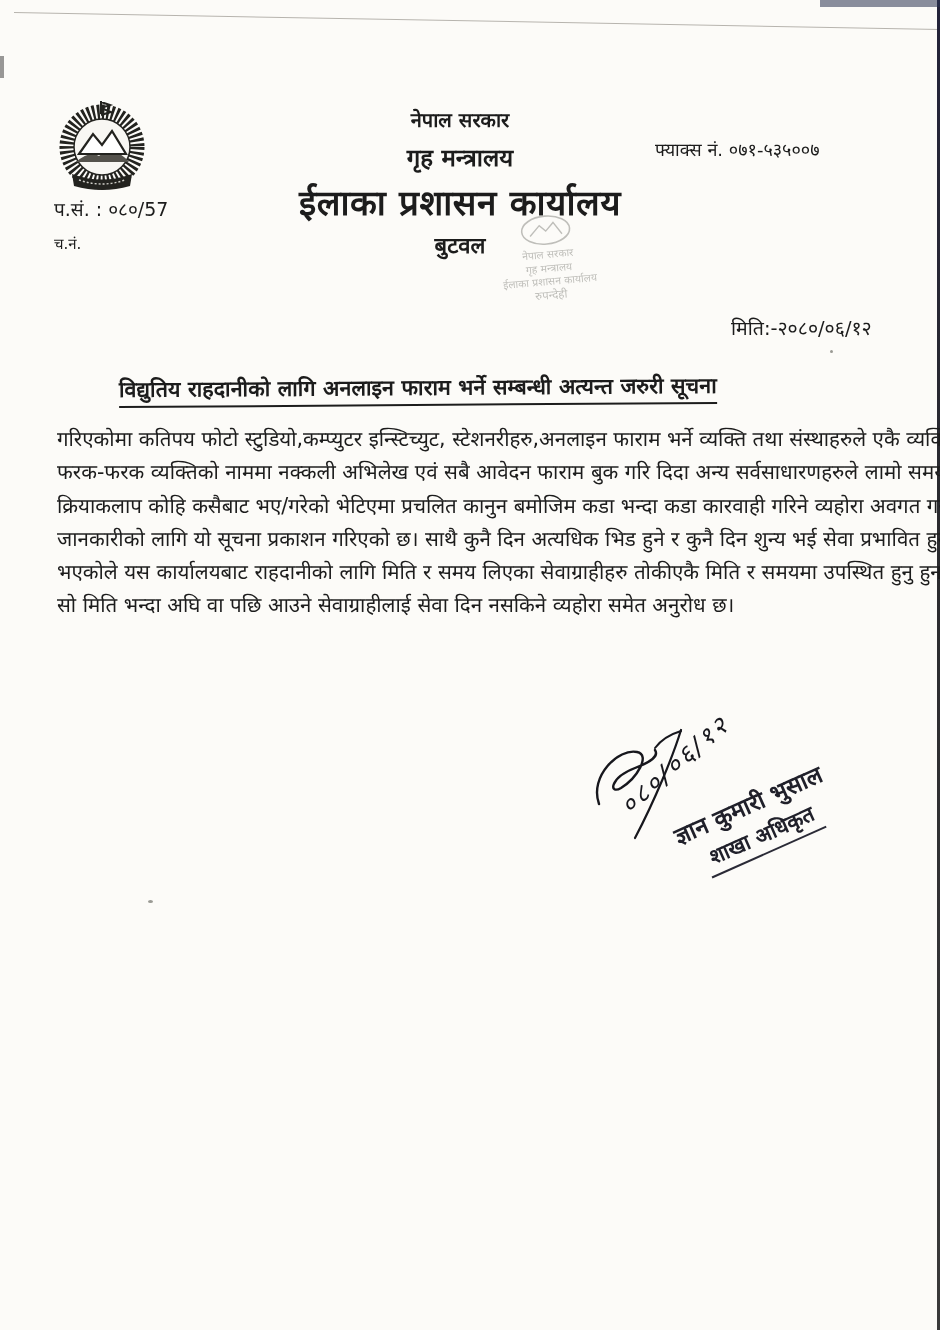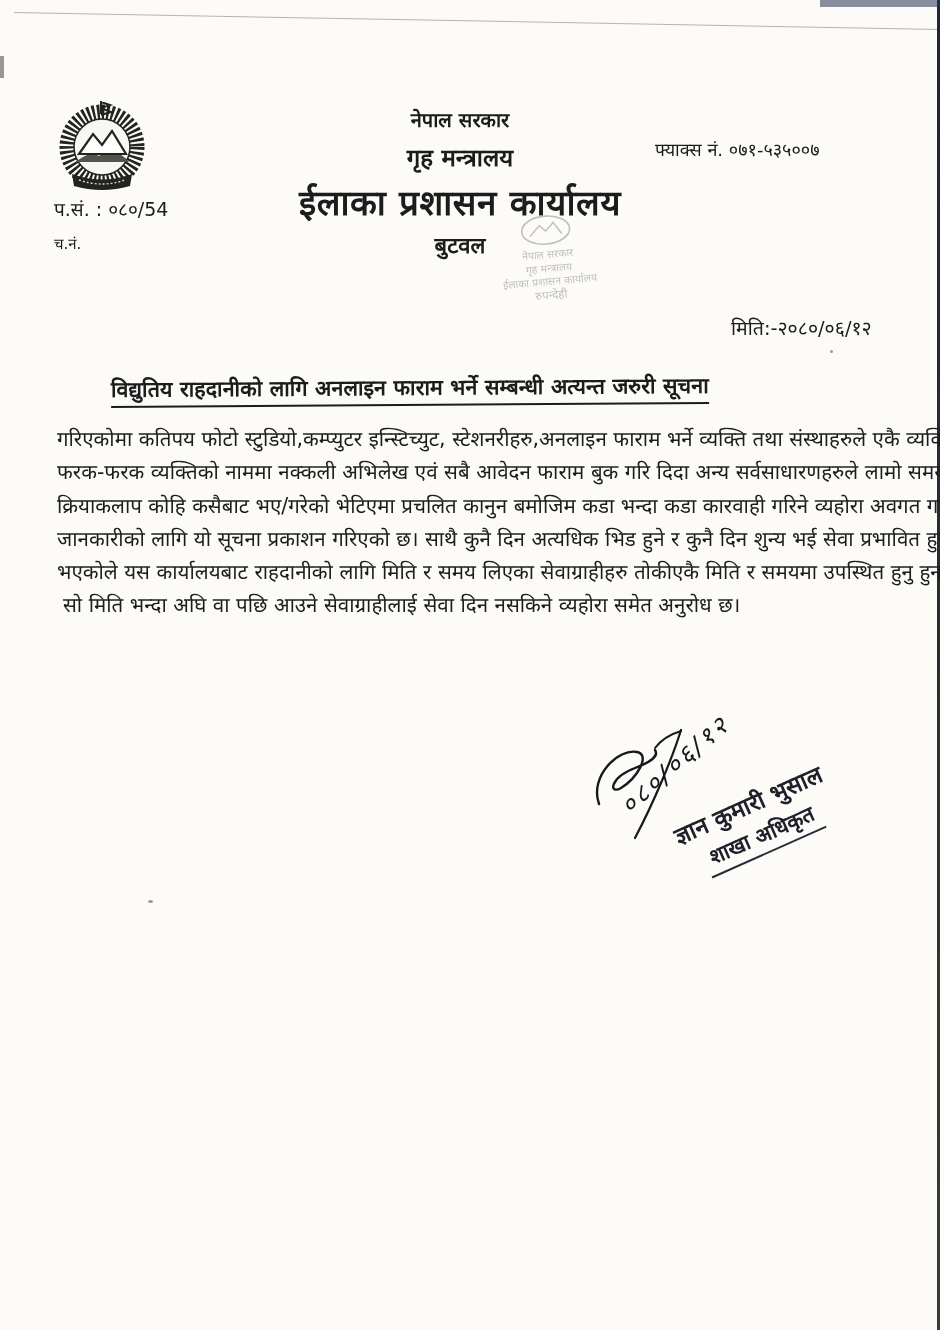--- a/index.html
+++ b/index.html
@@ -35,29 +35,29 @@
   .fax   { position:absolute; left:655px; top:111px; font-size:18px;margin-top:26px; }
   .email { position:absolute; left:634px; top:141px; font-size:19px; font-family:"Liberation Serif", serif; }
   .dateline { position:absolute; left:731px; top:314px; font-size:19.5px;text-align:center; }
   
   .stamp-faint {
     position:absolute; left:468px; top:213px; width:160px; text-align:center;
     color:#8e8e88; opacity:.55; transform:rotate(-5deg); line-height:13.5px; font-size:10.5px;
   }
   .stamp-faint .big { font-size:11.5px; }
   
-  .title-wrap { position:absolute; left:0; top:372px; width:819px; text-align:center; }
+  .title-wrap { position:absolute; left:8px; top:372px; width:819px; text-align:center; }
   .title-wrap span {
     font-size:21.5px; font-weight:bold; padding-bottom:3px;
     border-bottom:2.5px solid #1c1c1c; display:inline-block; transform:rotate(-0.4deg);
   }
   .body { position:absolute; left:57px; top:424px; width:835px; font-size:20.5px; }
   .bline { height:33.3px; text-align:justify; text-align-last:justify; white-space:nowrap; overflow:visible; }
   .bline.first { padding-left:46px; width:789px; }
-  .bline.last  { text-align-last:left;margin-left:6px; }
+  .bline.last  { text-align-last:left; }
   
   .sig-svg { position:absolute; left:585px; top:726px; }
   .sig-date {
     position:absolute; left:612px; top:795px; font-size:25px; letter-spacing:3px;
     color:#17171d; transform:rotate(-41deg); transform-origin:left top; font-style:italic; font-weight:500;
   }
   .sig-stamp {
     position:absolute; left:633px; top:787px; width:245px; text-align:center;
     color:#20202a; transform:rotate(-24deg); transform-origin:center center;
   }
@@ -83,21 +83,21 @@
       <circle cx="56" cy="47" r="35" fill="none" stroke="#23231f" stroke-width="15" stroke-dasharray="2.6 2.1"></circle>
       <circle cx="56" cy="47" r="28" fill="#f8f7f3" stroke="#23231f" stroke-width="1.5"></circle>
       <path d="M30 62 Q44 50 53 56 Q64 46 74 54 Q80 58 83 62 Z" fill="#54524c"></path>
       <path d="M33 54 L47 34 L56 45 L66 31 L80 54 Z" fill="#ffffff" stroke="#23231f" stroke-width="2.2"></path>
       <path d="M55 1 L55 14 M55 2 L64 5 L55 8 M55 8 L65 12 L55 15" fill="none" stroke="#23231f" stroke-width="2"></path>
       <path d="M26 74 Q56 85 86 74 L84 86 Q56 94 28 86 Z" fill="#23231f"></path>
       <path d="M33 80 Q56 88 79 80" fill="none" stroke="#cfcec8" stroke-width="1.4" stroke-dasharray="2 2"></path>
     </svg>
   </div>
 
-  <div class="refno">प.सं. : ०८०/54</div>
+  <div class="refno">प.सं. : ०८०/57</div>
   <div class="chno">च.नं.</div>
 
   <div class="head-center">
     <div class="gov">नेपाल सरकार</div>
     <div class="ministry">गृह मन्त्रालय</div>
     <div class="office">ईलाका प्रशासन कार्यालय</div>
     <div class="city">बुटवल</div>
   </div>
 
   <div class="fax">फ्याक्स नं. ०७१-५३५००७</div>

